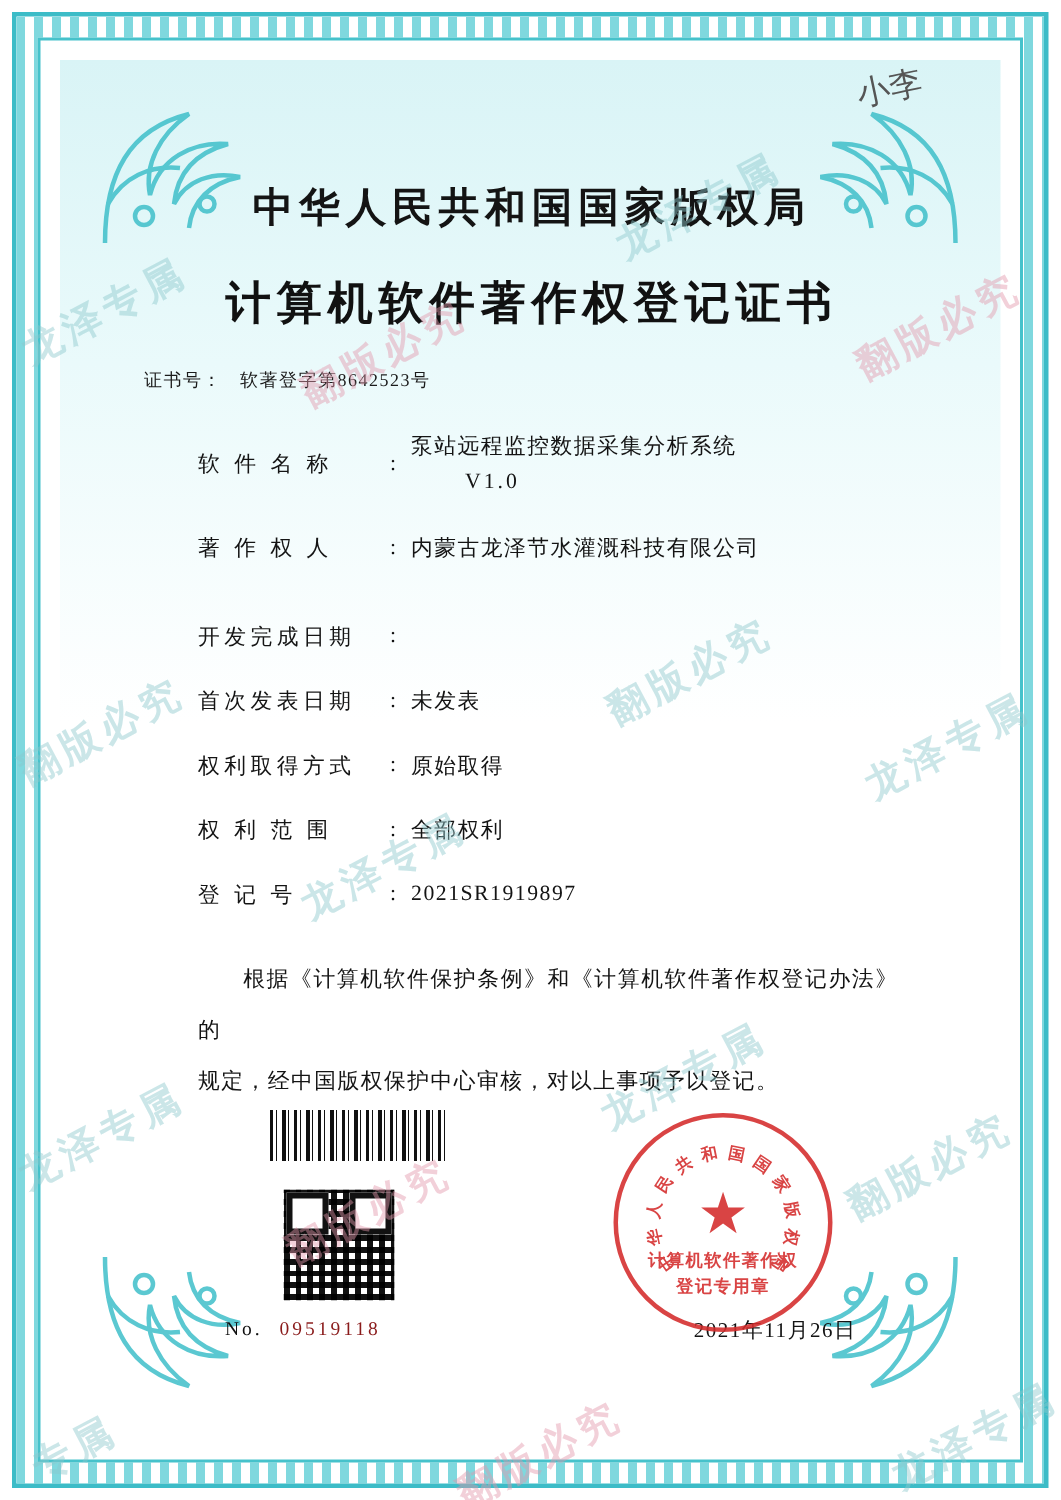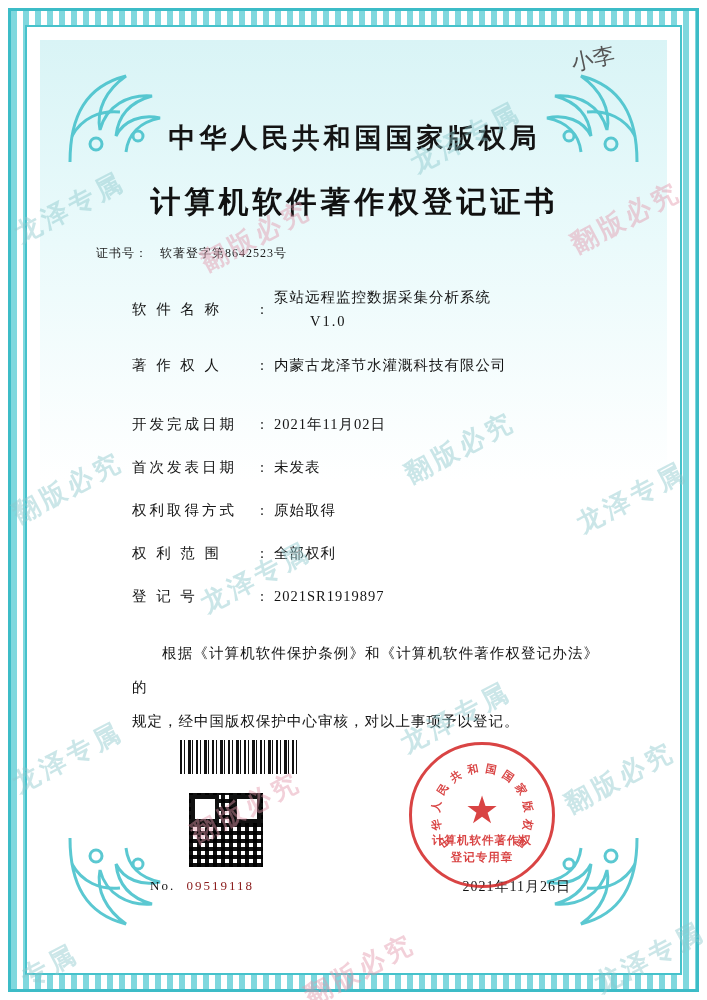--- a/index.html
+++ b/index.html
@@ -322,21 +322,20 @@
           <div class="field-label">著 作 权 人</div>
           <div class="field-colon">:</div>
           <div class="field-value">内蒙古龙泽节水灌溉科技有限公司</div>
         </div>
       </div>
 
       <div class="fields block2">
         <div class="field-row">
           <div class="field-label">开发完成日期</div>
           <div class="field-colon">:</div>
-          <div class="field-value">2021年11月02日</div>
         </div>
         <div class="field-row">
           <div class="field-label">首次发表日期</div>
           <div class="field-colon">:</div>
           <div class="field-value">未发表</div>
         </div>
         <div class="field-row">
           <div class="field-label">权利取得方式</div>
           <div class="field-colon">:</div>
           <div class="field-value">原始取得</div>

